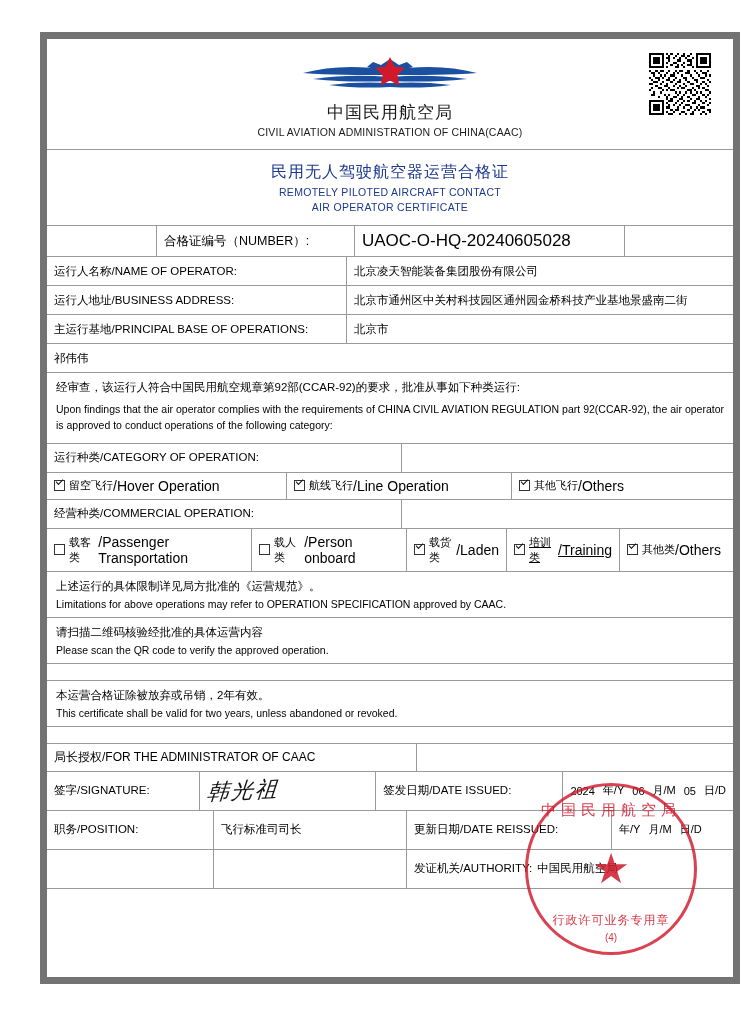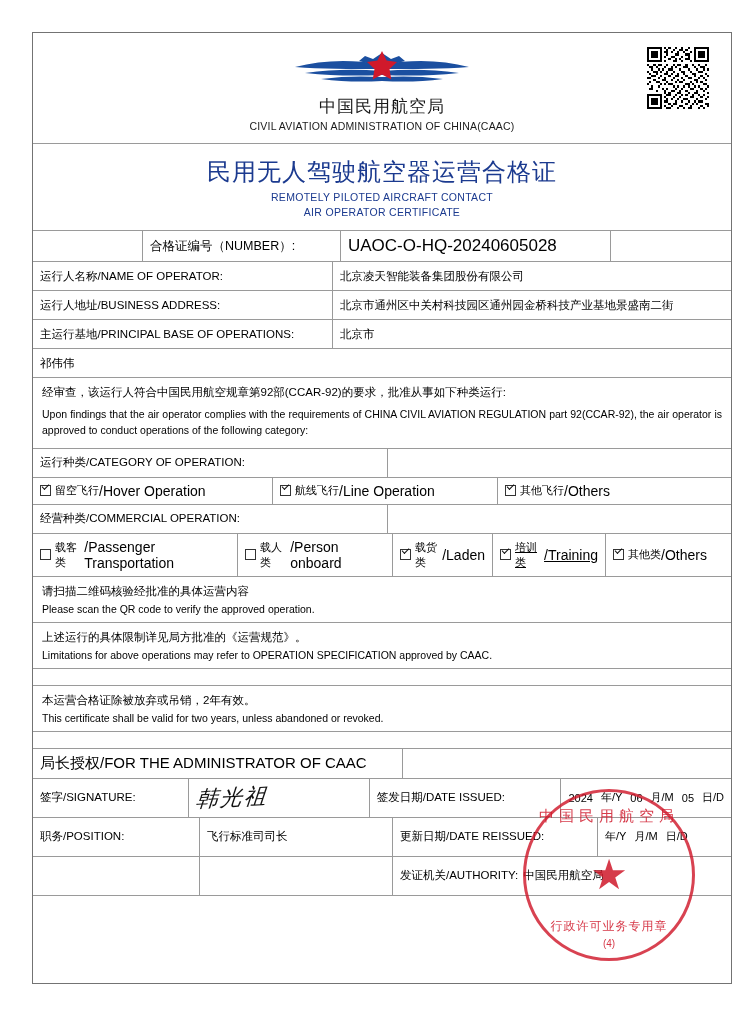--- a/index.html
+++ b/index.html
@@ -10,25 +10,25 @@
   body {
     width: 756px;
     height: 1018px;
     font-family: "Liberation Sans", sans-serif;
     color: #000000;
     position: relative;
     overflow: hidden;
   }
   .page {
     position: absolute;
-    left: 32px;
+    left: 40px;
     top: 32px;
     width: 700px;
     height: 952px;
-    border: 1px solid #737373;
+    border: 7px solid #737373;
     box-sizing: border-box;
     background: #fff;
   }
 
   
   .header {
     position: relative;
     height: 110px;
     border-bottom: 1px solid #9a9a9a;
   }
@@ -61,21 +61,21 @@
     height: 62px;
   }
 
   
   .title-block {
     border-bottom: 1px solid #9a9a9a;
     text-align: center;
     padding: 12px 0 12px 0;
   }
   .title-cn {
-    font-size: 24px;
+    font-size: 16px;
     color: #1b3a8f;
     letter-spacing: 1px;
     text-align: center;
   }
   .title-en1, .title-en2 {
     font-size: 10.5px;
     color: #1b3a8f;
     margin-top: 3px;
     letter-spacing: 0.3px;
   }
@@ -169,21 +169,21 @@
   .note {
     border-bottom: 1px solid #9a9a9a;
     padding: 7px 9px;
   }
   .note-cn { font-size: 11.5px; }
   .note-en { font-size: 10.5px; margin-top: 4px; }
 
   .blank-row { height: 16px; border-bottom: 1px solid #9a9a9a; }
 
   .admin-row { display: flex; border-bottom: 1px solid #9a9a9a; }
-  .admin-row .lc { width: 355px; border-right: 1px solid #9a9a9a; padding: 5px 7px; font-size: 15px; display:flex; align-items:center;}
+  .admin-row .lc { width: 355px; border-right: 1px solid #9a9a9a; padding: 5px 7px; font-size: 12px; display:flex; align-items:center;}
   .admin-row .rc { flex: 1; }
 
   
   .sig-row { display: flex; border-bottom: 1px solid #9a9a9a; min-height: 38px; }
   .sig-row:last-child { border-bottom: none; }
   .sig-c1 { width: 152px; border-right: 1px solid #9a9a9a; padding: 5px 7px; font-size: 11.5px; display: flex; align-items: center;}
   .sig-c2 { width: 178px; border-right: 1px solid #9a9a9a; padding: 4px 7px; display: flex; align-items: center; font-size: 11.5px;}
   .sig-c3 { width: 190px; border-right: 1px solid #9a9a9a; padding: 5px 7px; font-size: 11.5px; display:flex; align-items:center;}
   .sig-c4 { flex: 1; padding: 5px 7px; font-size: 11px; display: flex; align-items: center; }
 
@@ -559,27 +559,27 @@
       <span class="chk-label-en">/Training</span>
     </div>
     <div class="chk-cell c5">
       <span class="box checked"></span>
       <span class="chk-label-cn">其他类</span>
       <span class="chk-label-en">/Others</span>
     </div>
   </div>
 
   <div class="note">
+    <div class="note-cn">上述运行的具体限制详见局方批准的《运营规范》。</div>
+    <div class="note-en">Limitations for above operations may refer to OPERATION SPECIFICATION approved by CAAC.</div>
+  </div>
+
+  <div class="note">
     <div class="note-cn">请扫描二维码核验经批准的具体运营内容</div>
     <div class="note-en">Please scan the QR code to verify the approved operation.</div>
-  </div>
-
-  <div class="note">
-    <div class="note-cn">上述运行的具体限制详见局方批准的《运营规范》。</div>
-    <div class="note-en">Limitations for above operations may refer to OPERATION SPECIFICATION approved by CAAC.</div>
   </div>
 
   <div class="blank-row"></div>
 
   <div class="note">
     <div class="note-cn">本运营合格证除被放弃或吊销，2年有效。</div>
     <div class="note-en">This certificate shall be valid for two years, unless abandoned or revoked.</div>
   </div>
 
   <div class="blank-row"></div>

